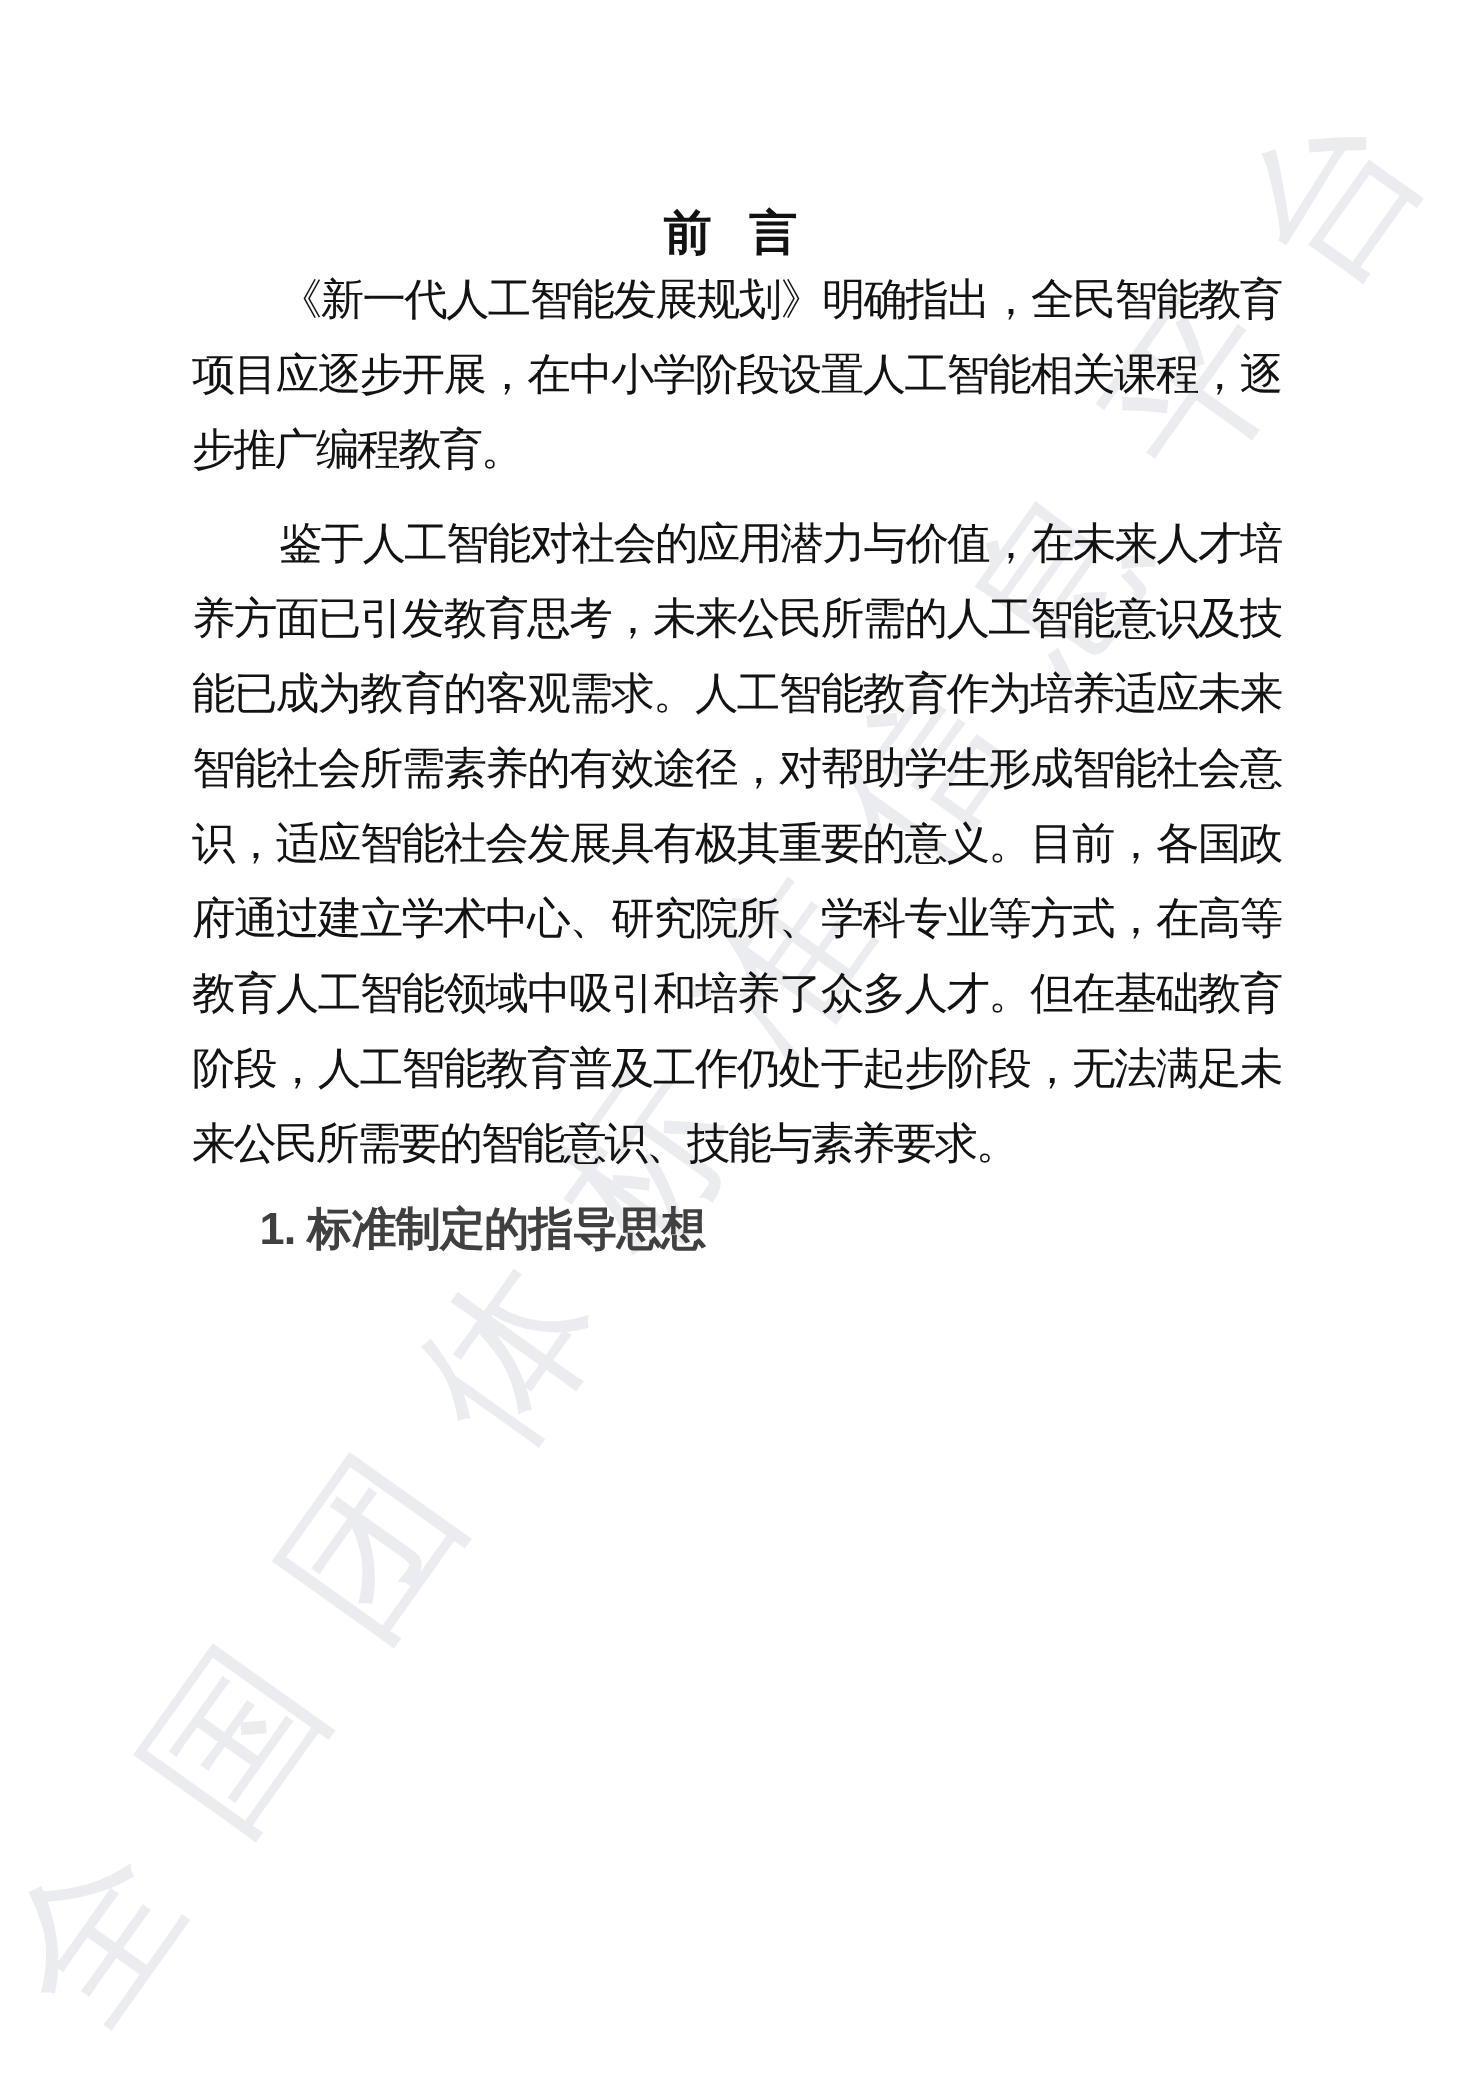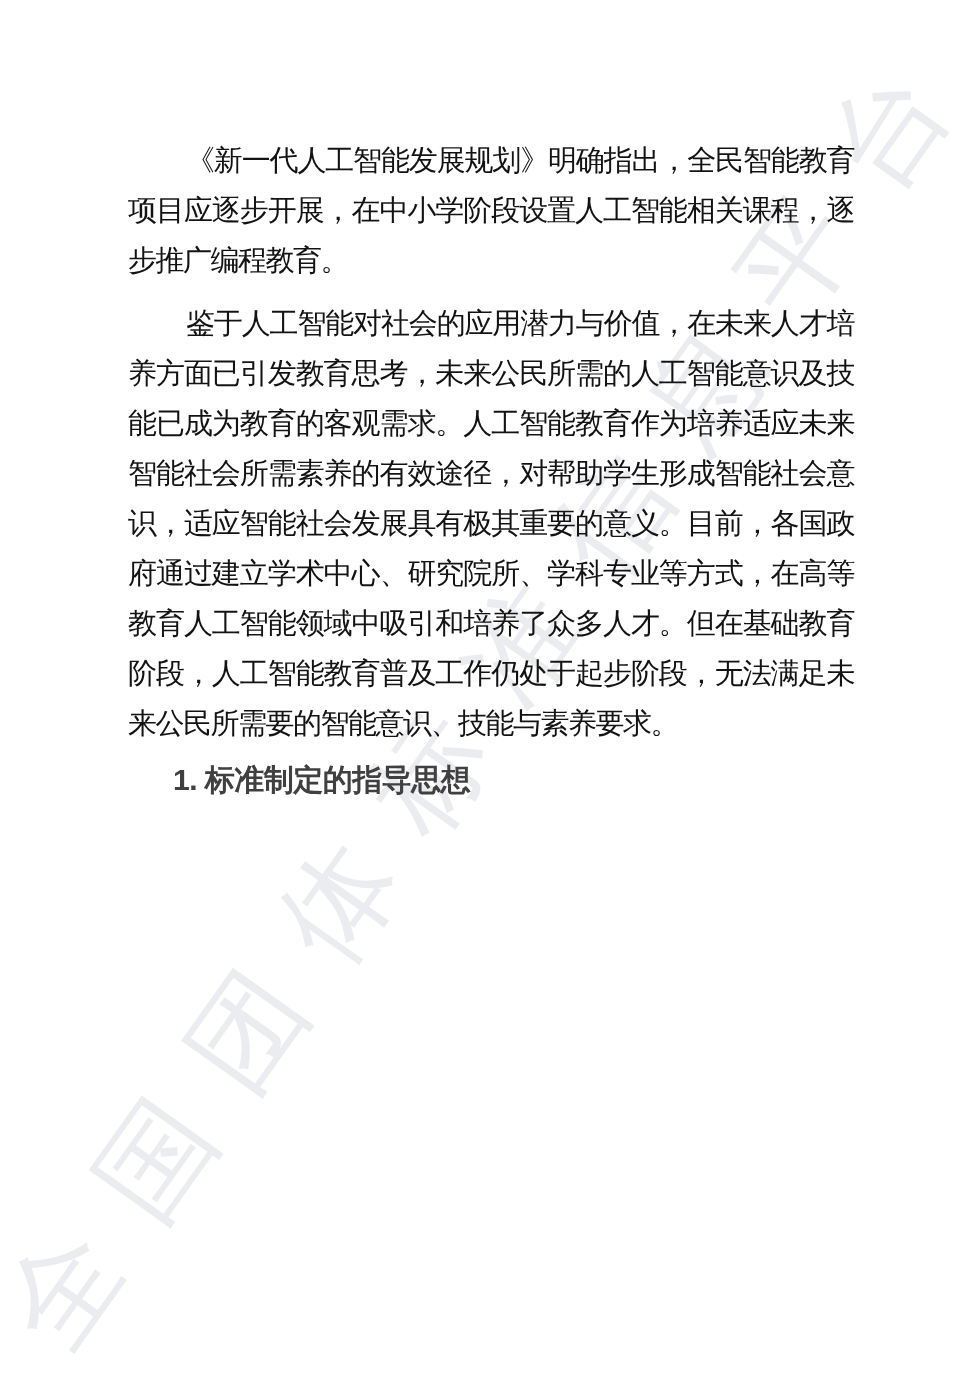--- a/index.html
+++ b/index.html
@@ -74,20 +74,21 @@
 </style>
 </head>
 <body>
 
 <div class="page">
 
   <div class="watermark">全国团体标准信息平台</div>
 
   <div class="content">
 
+    <h1 class="doc-title">前 言</h1>
 
     <p class="body-para first-para">《新一代人工智能发展规划》明确指出，全民智能教育项目应逐步开展，在中小学阶段设置人工智能相关课程，逐步推广编程教育。</p>
 
     <p class="body-para">鉴于人工智能对社会的应用潜力与价值，在未来人才培养方面已引发教育思考，未来公民所需的人工智能意识及技能已成为教育的客观需求。人工智能教育作为培养适应未来智能社会所需素养的有效途径，对帮助学生形成智能社会意识，适应智能社会发展具有极其重要的意义。目前，各国政府通过建立学术中心、研究院所、学科专业等方式，在高等教育人工智能领域中吸引和培养了众多人才。但在基础教育阶段，人工智能教育普及工作仍处于起步阶段，无法满足未来公民所需要的智能意识、技能与素养要求。</p>
 
 
     <h2 class="section-heading">1. 标准制定的指导思想</h2>
 
 
   </div>

